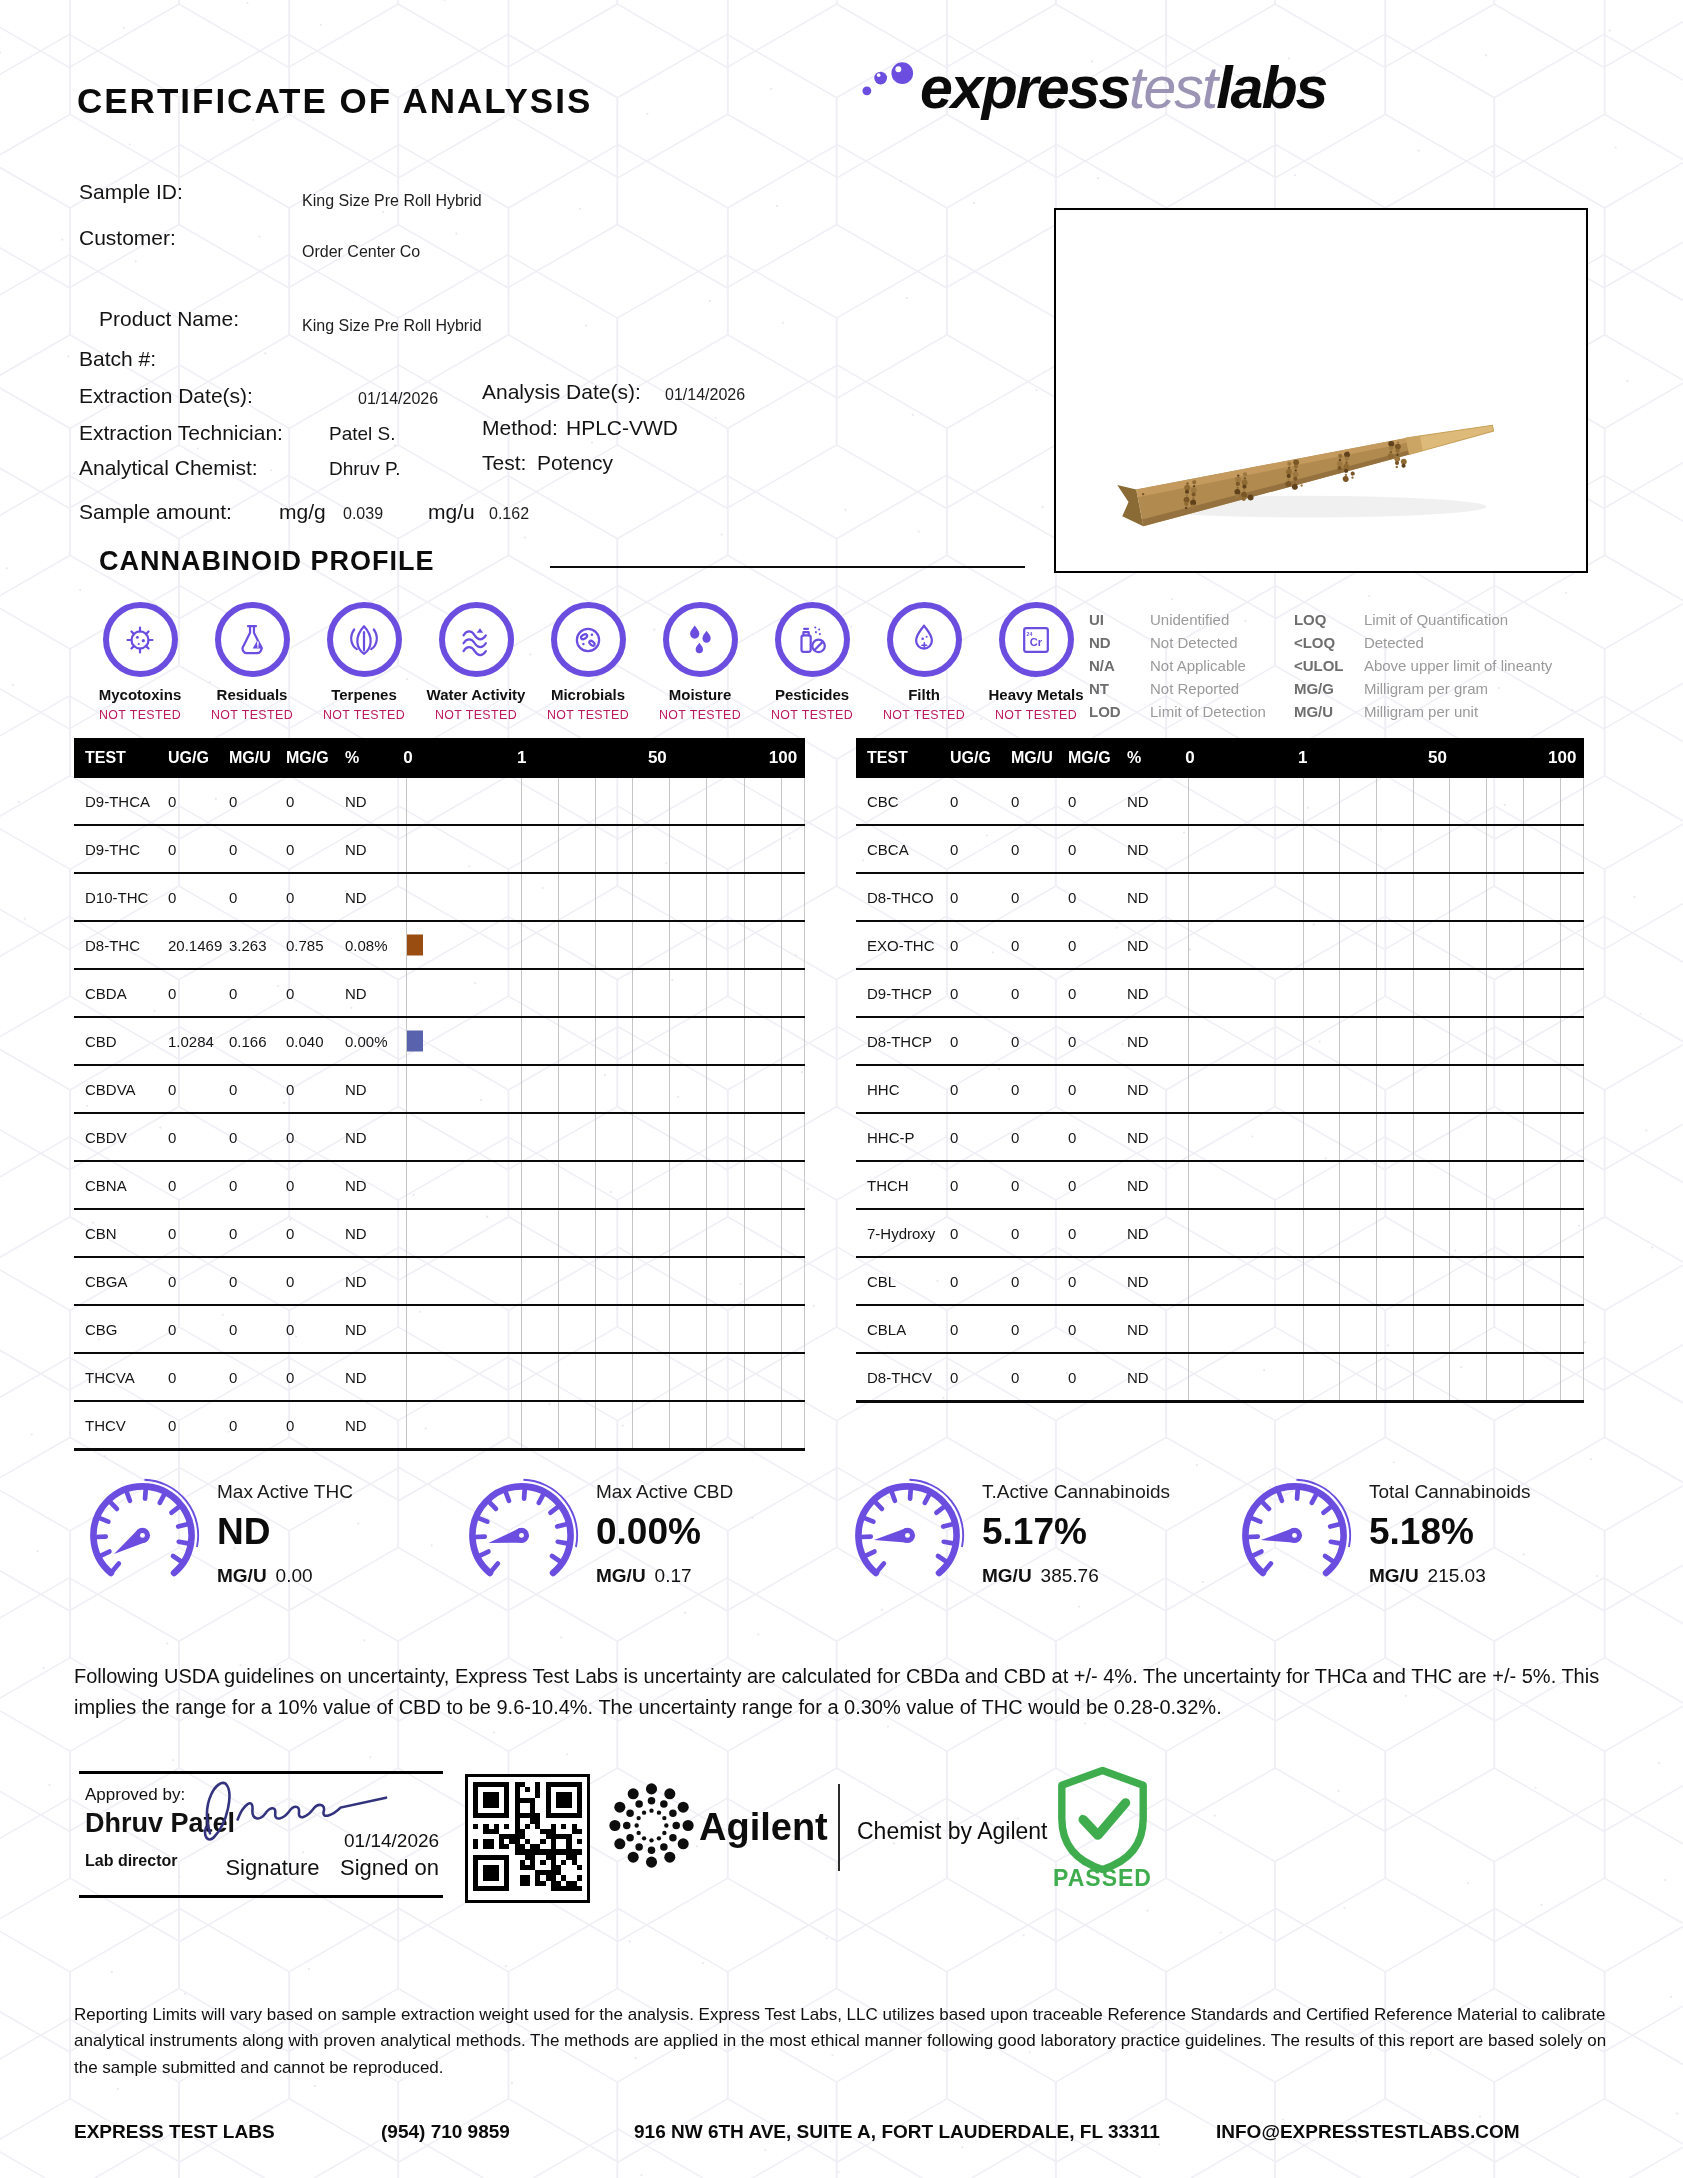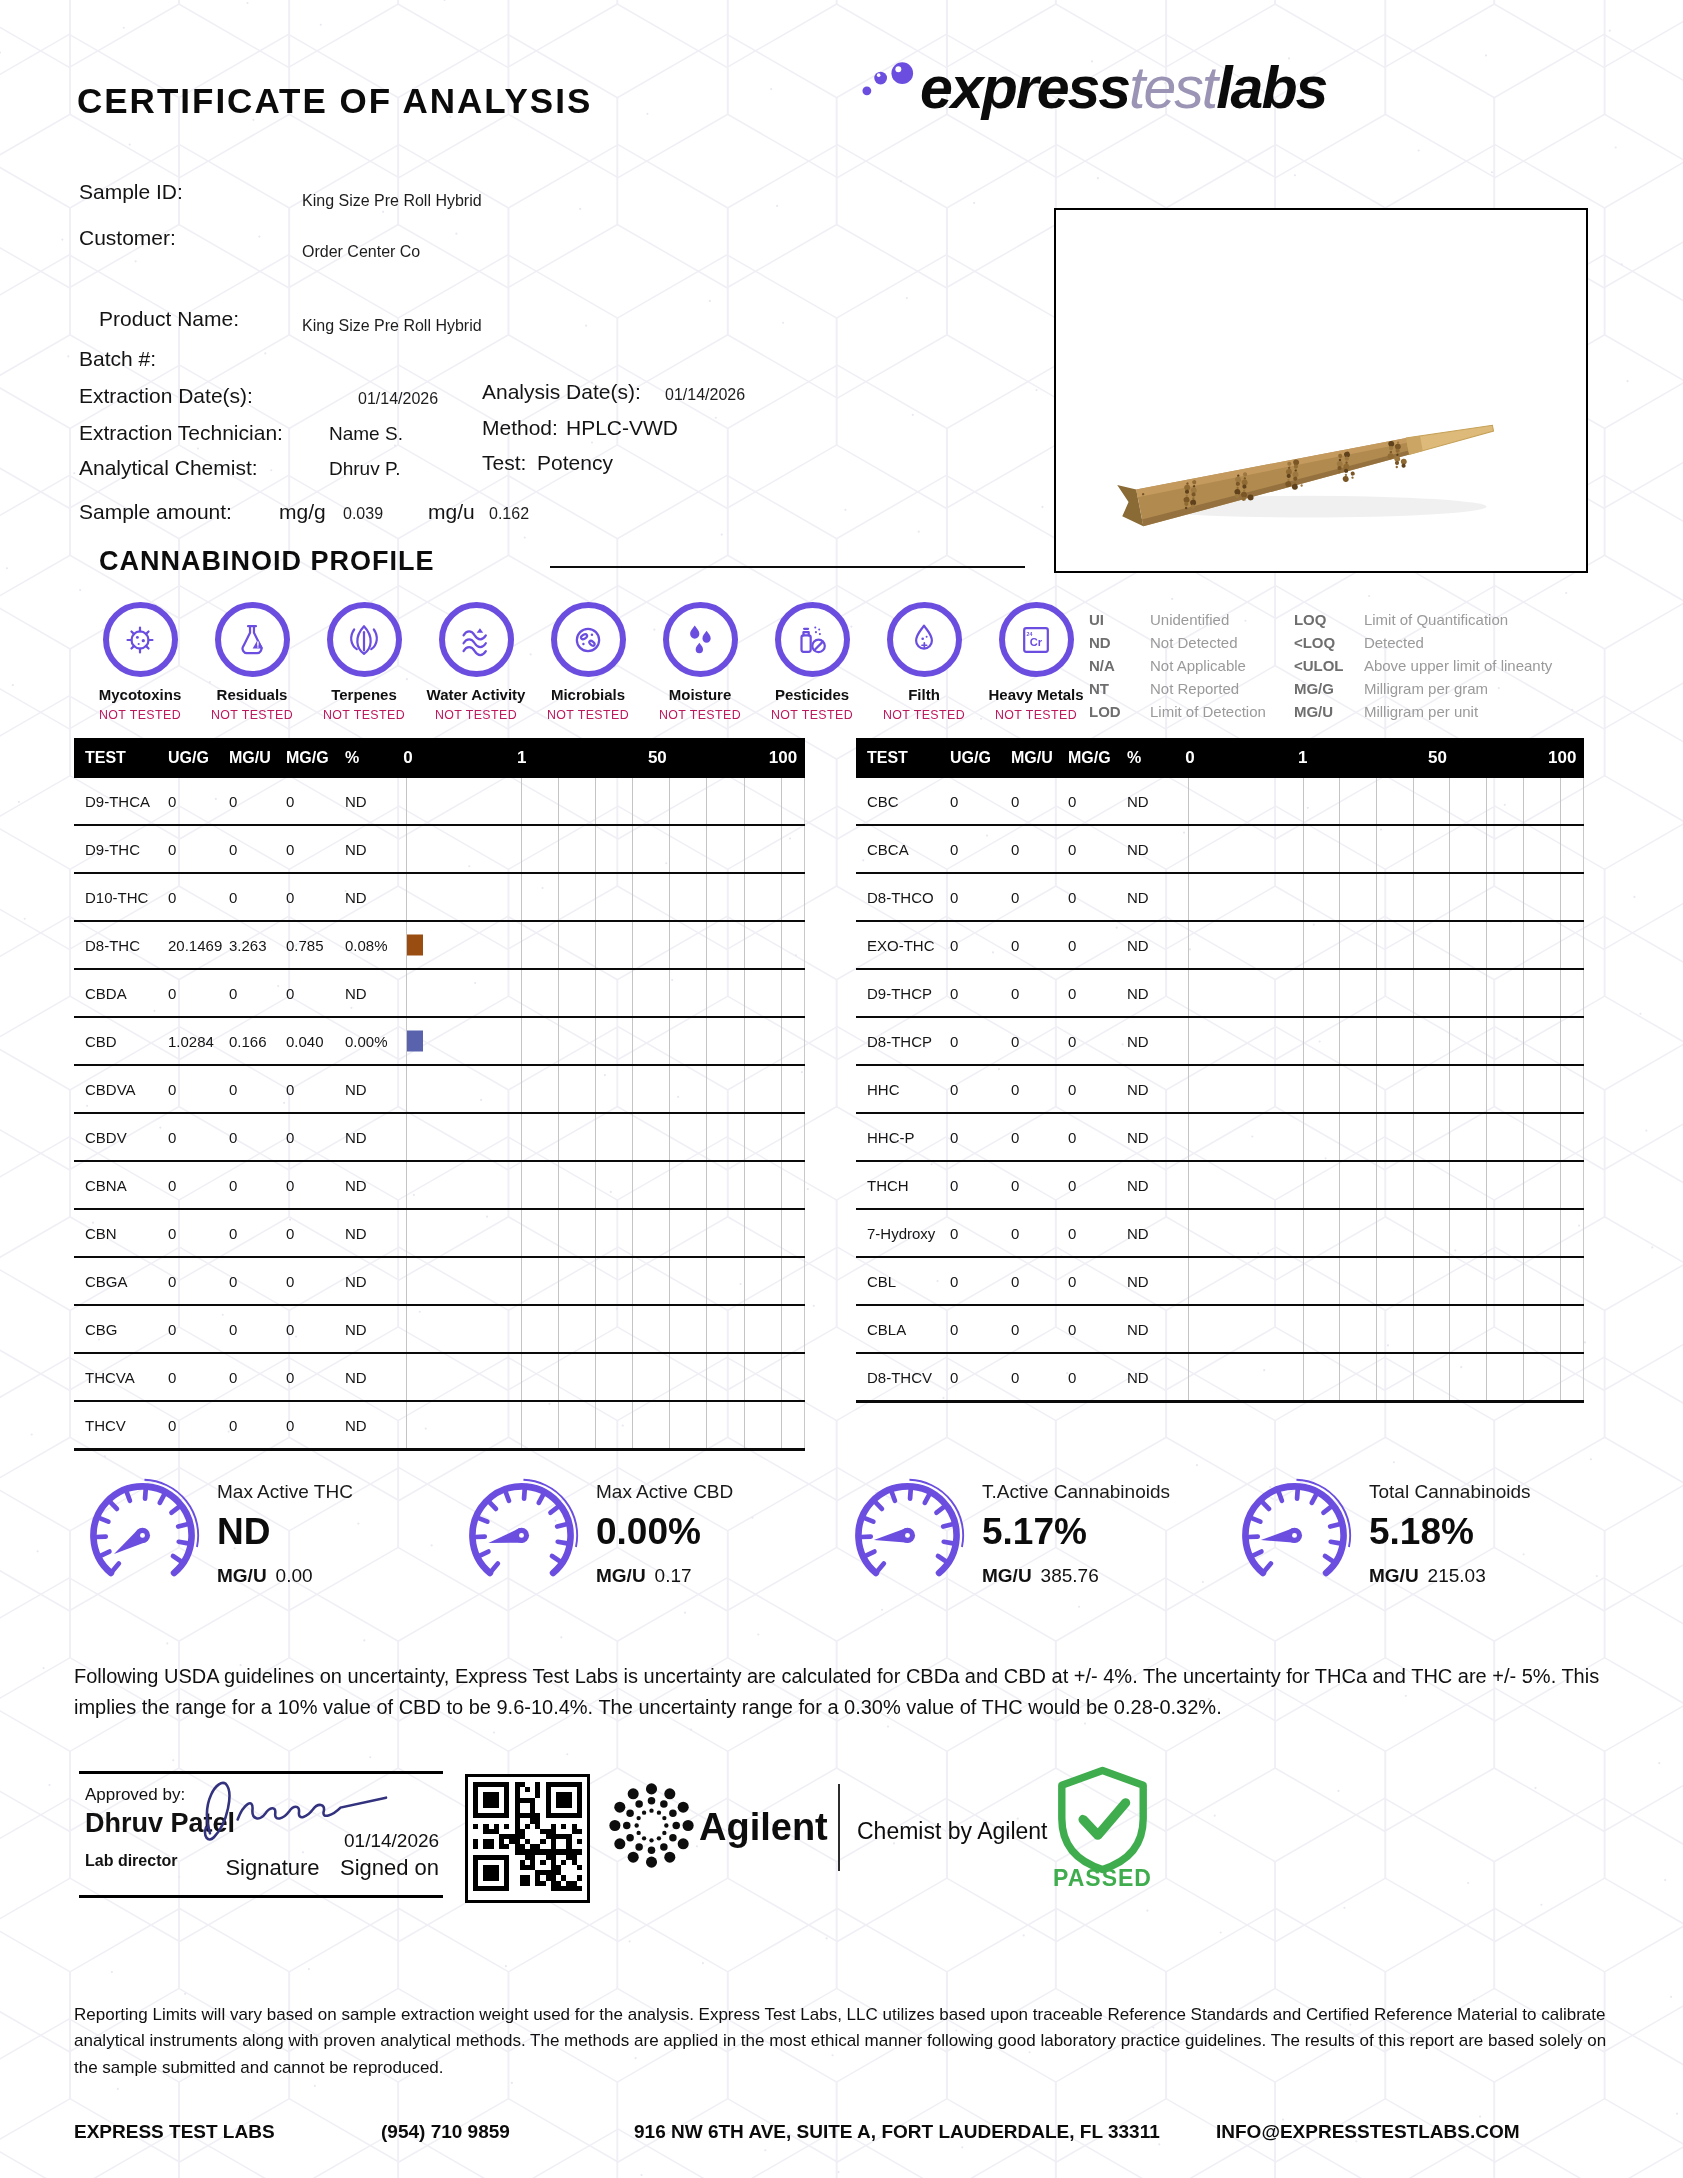--- a/index.html
+++ b/index.html
@@ -579,21 +579,21 @@
     <div class="abs val" style="left:302px;top:317px;">King Size Pre Roll Hybrid</div>
     <div class="abs lbl" style="left:79px;top:347px;">Batch #:</div>
     <div class="abs val" style="left:302px;top:356px;"></div>
 
     <div class="abs lbl" style="left:79px;top:384px;">Extraction Date(s):</div>
     <div class="abs val" style="left:358px;top:390px;">01/14/2026</div>
     <div class="abs lbl" style="left:482px;top:380px;">Analysis Date(s):</div>
     <div class="abs val" style="left:665px;top:386px;">01/14/2026</div>
 
     <div class="abs lbl" style="left:79px;top:421px;">Extraction Technician:</div>
-    <div class="abs val-md" style="left:329px;top:423px;">Name S.</div>
+    <div class="abs val-md" style="left:329px;top:423px;">Patel S.</div>
     <div class="abs lbl" style="left:482px;top:416px;">Method:</div>
     <div class="abs lbl" style="left:566px;top:416px;">HPLC-VWD</div>
 
     <div class="abs lbl" style="left:79px;top:456px;">Analytical Chemist:</div>
     <div class="abs val-md" style="left:329px;top:458px;">Dhruv P.</div>
     <div class="abs lbl" style="left:482px;top:451px;">Test:</div>
     <div class="abs lbl" style="left:537px;top:451px;">Potency</div>
 
     <div class="abs lbl" style="left:79px;top:500px;">Sample amount:</div>
     <div class="abs lbl" style="left:279px;top:500px;">mg/g</div>

